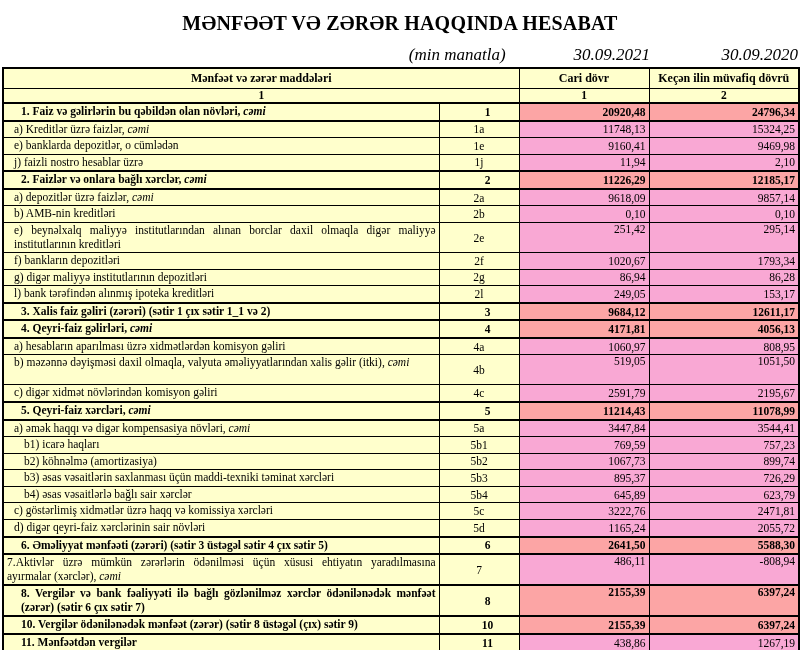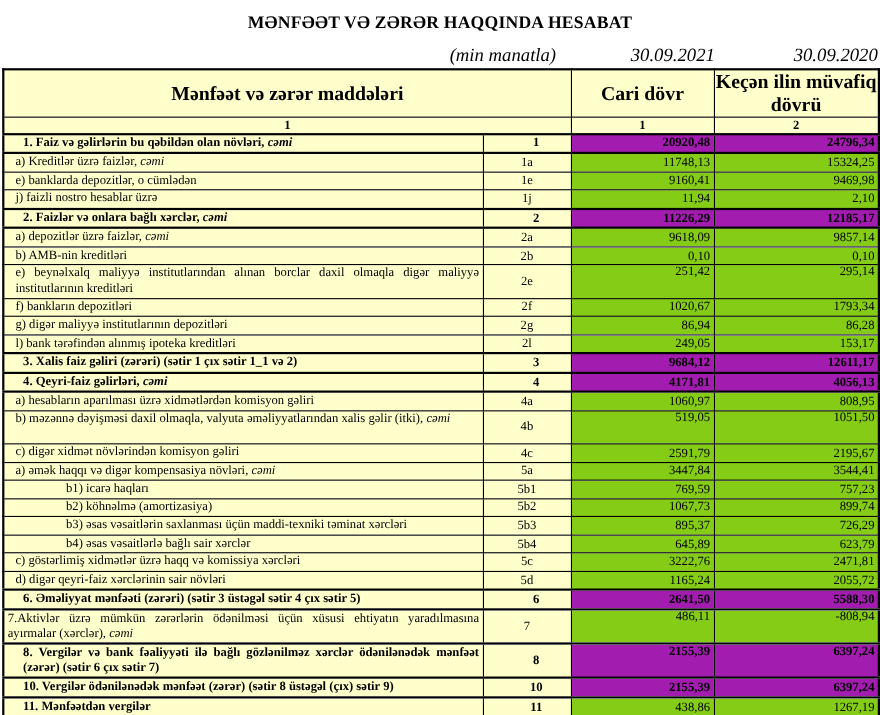--- a/index.html
+++ b/index.html
@@ -1,49 +1,49 @@
 <!DOCTYPE html>
 <html><head>
 <meta charset="utf-8">
 <style>
   html, body { margin: 0; padding: 0; background: #ffffff; }
   .page {
     width: 800px; height: 650px; background: #ffffff; color: #000;
     font-family: "Liberation Serif", serif; position: relative; overflow: hidden;
   }
   .title {
-    text-align: center; font-weight: bold; font-size: 16px;
+    text-align: center; font-weight: bold; font-size: 20px;
     padding-top: 12px; letter-spacing: 0.2px;
   }
   .subtitle { display: flex; font-size: 17px; font-style: italic; margin-top: 10px; }
   .subtitle .unit { width: 512px; text-align: right; }
   .subtitle .d1 { width: 132px; text-align: right; margin-left: 14px; }
   .subtitle .d2 { width: 152px; text-align: right; padding-right: 2px; box-sizing: border-box; }
   table.report {
     border-collapse: collapse; table-layout: fixed;
     width: 796px; margin: 2px 0 0 2px;
     font-size: 11.5px; border: 2px solid #000;
   }
   td { border: 1px solid #000; background: #FFFFCC; vertical-align: middle; padding: 0; overflow: hidden; }
   thead td { text-align: center; font-weight: bold; }
-  thead tr.hdr { height: 20px; font-size: 18px; }
+  thead tr.hdr { height: 20px; font-size: 12px; }
   thead tr.nums { height: 15px; }
   thead tr.nums td { border-bottom-width: 2px; }
   tbody tr { height: 15px; }
   tbody tr.tall { height: 30px; }
   tbody tr.tall td.lab, tbody tr.tall td.val { vertical-align: top; }
   td.lab { text-align: left; padding: 1px 3px; line-height: 1.18; }
   td.lab.ind1 { padding-left: 10px; }
-  td.lab.ind2 { padding-left: 56px; margin-top: 34px; }
+  td.lab.ind2 { padding-left: 20px; margin-top: 34px; }
   td.lab.just { text-align: justify; }
   td.code { text-align: center; }
-  td.val { text-align: right; padding-right: 3px; background: #84cc16; font-weight: normal; }
+  td.val { text-align: right; padding-right: 3px; background: #f9a8d4; font-weight: normal; }
   tr.total td { font-weight: bold; border-top-width: 2px; border-bottom-width: 2px; padding-left: 17px; }
   tr.total td.val { font-weight: normal; }
-  tr.hl td.val { background: #a21caf; font-weight: bold; }
+  tr.hl td.val { background: #fca5a5; font-weight: bold; }
 </style>
 </head>
 <body>
 
 <div class="page">
   <div class="title">MƏNFƏƏT VƏ ZƏRƏR HAQQINDA HESABAT</div>
 
   <div class="subtitle">
     <div class="unit">(min manatla)</div>
     <div class="d1">30.09.2021</div>
@@ -159,20 +159,26 @@
           <td class="code">4b</td>
           <td class="val">519,05</td>
           <td class="val">1051,50</td>
         </tr>
         <tr>
           <td class="lab ind1">c) digər xidmət növlərindən komisyon gəliri</td>
           <td class="code">4c</td>
           <td class="val">2591,79</td>
           <td class="val">2195,67</td>
         </tr>
+        <tr class="total hl">
+          <td class="lab ind0">5. Qeyri-faiz xərcləri, <i>cəmi</i></td>
+          <td class="code">5</td>
+          <td class="val">11214,43</td>
+          <td class="val">11078,99</td>
+        </tr>
         <tr>
           <td class="lab ind1">a) əmək haqqı və digər kompensasiya növləri, <i>cəmi</i></td>
           <td class="code">5a</td>
           <td class="val">3447,84</td>
           <td class="val">3544,41</td>
         </tr>
         <tr>
           <td class="lab ind2">b1) icarə haqları</td>
           <td class="code">5b1</td>
           <td class="val">769,59</td>

